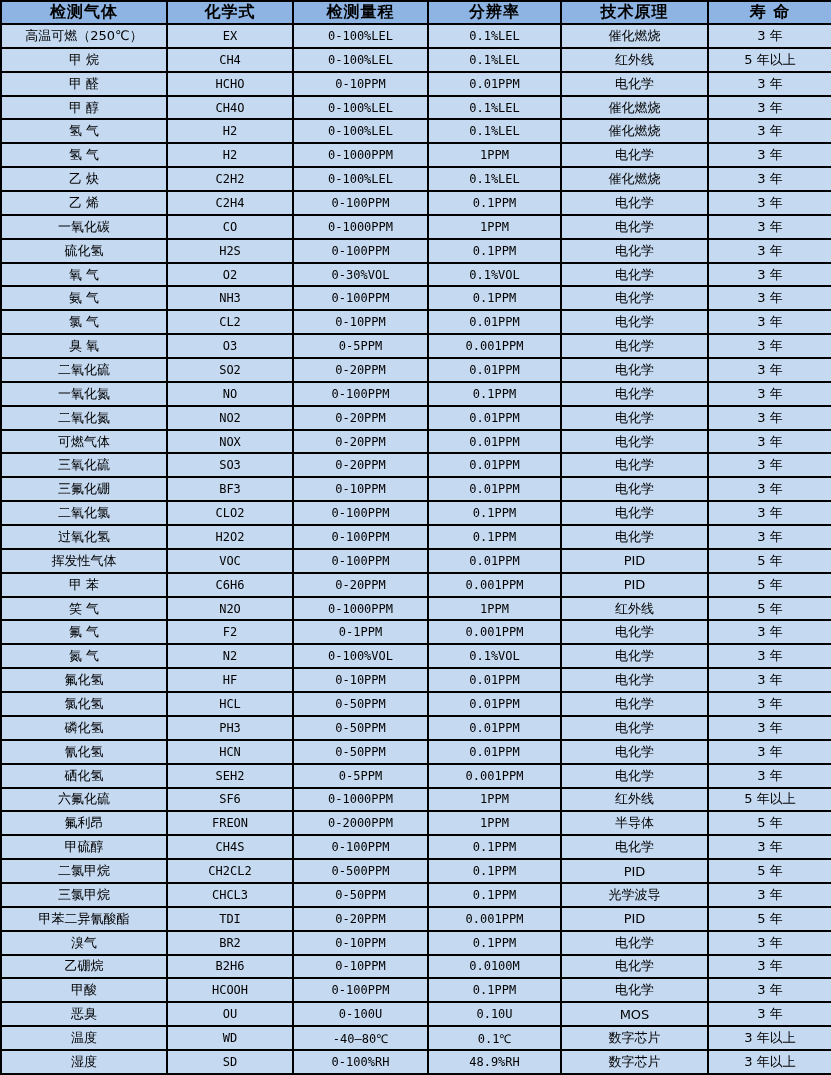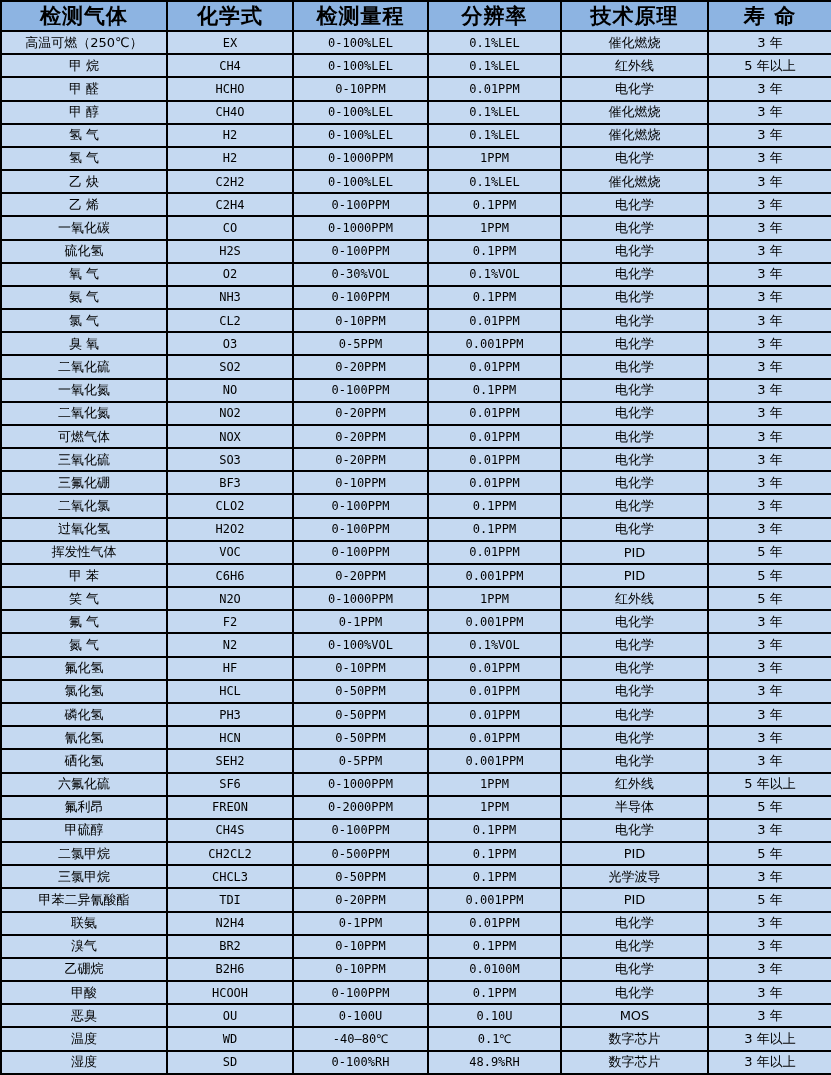--- a/index.html
+++ b/index.html
@@ -25,21 +25,21 @@
     border: 2px solid #000000;
     text-align: center;
     vertical-align: middle;
     padding: 0 2px;
     white-space: nowrap;
     overflow: hidden;
     color: #000000;
   }
   table.gas-table th {
     background: #8db4e2;
-    font-size: 21px;
+    font-size: 16px;
     font-weight: bold;
     letter-spacing: 1px;
   }
   table.gas-table td {
     background: #c5d9f1;
     font-size: 13px;
   }
   table.gas-table td.mono {
     font-family: "DejaVu Sans Mono", monospace;
     font-size: 12px;
@@ -375,28 +375,20 @@
         </tr>
         <tr>
           <td>甲苯二异氰酸酯</td>
           <td class="mono">TDI</td>
           <td class="mono">0-20PPM</td>
           <td class="mono">0.001PPM</td>
           <td>PID</td>
           <td>5 年</td>
         </tr>
         <tr>
-          <td>联氨</td>
-          <td class="mono">N2H4</td>
-          <td class="mono">0-1PPM</td>
-          <td class="mono">0.01PPM</td>
-          <td>电化学</td>
-          <td>3 年</td>
-        </tr>
-        <tr>
           <td>溴气</td>
           <td class="mono">BR2</td>
           <td class="mono">0-10PPM</td>
           <td class="mono">0.1PPM</td>
           <td>电化学</td>
           <td>3 年</td>
         </tr>
         <tr>
           <td>乙硼烷</td>
           <td class="mono">B2H6</td>

